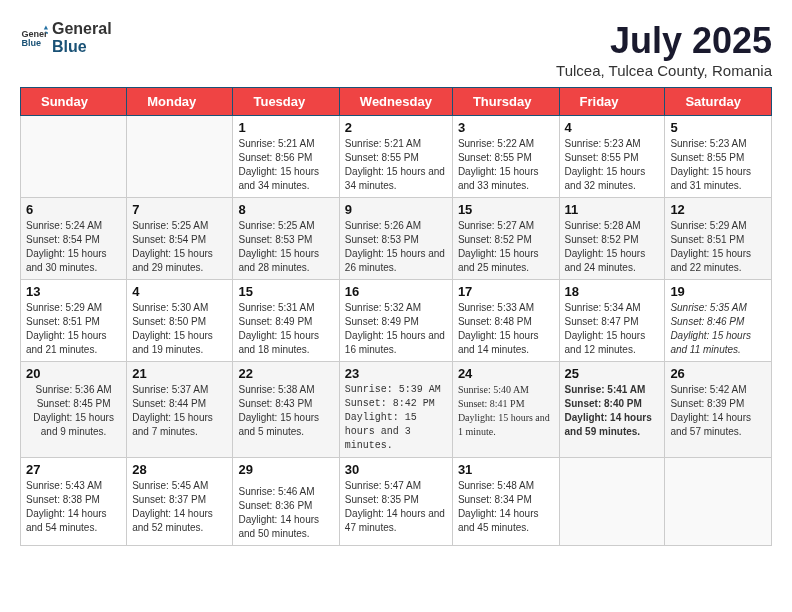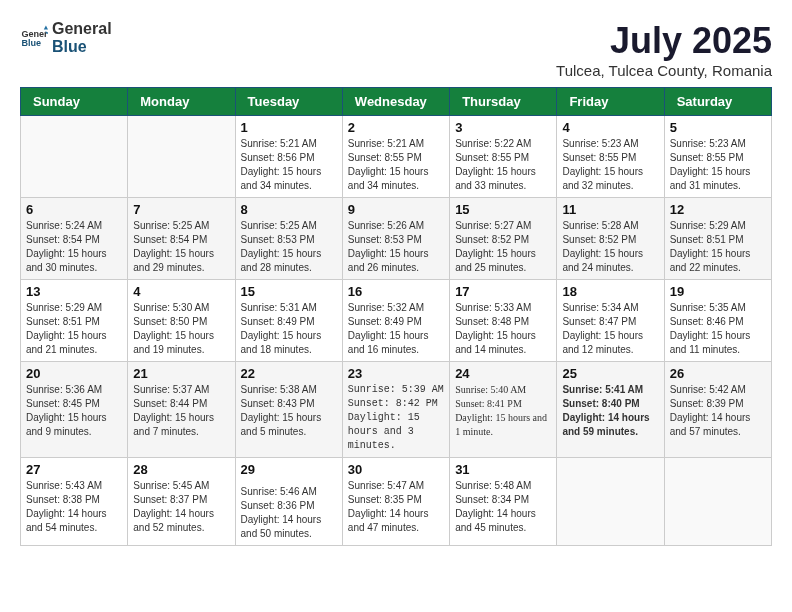--- a/index.html
+++ b/index.html
@@ -36,25 +36,25 @@
     .location-title {
       font-size: 15px;
       color: #333;
     }
     .calendar {
       width: 100%;
       border-collapse: collapse;
       border: 1px solid #ccc;
     }
     .calendar th {
-      background: #15803d;
+      background: #ef4444;
       color: #fff;
       font-size: 13px;
       font-weight: bold;
-      padding: 6px 12px;
+      padding: 6px 20px;
       text-align: left;
       border: 1px solid #1a5276;
     }
     .calendar td {
       vertical-align: top;
       border: 1px solid #ccc;
       padding: 4px 5px;
       font-size: 10.5px;
       color: #222;
       width: 107px;
@@ -228,29 +228,29 @@
 Daylight: 15 hours and 14 minutes.</div>
         </td>
         <td>
           <span class="day-number">18</span>
           <div class="day-info" style="white-space: pre-line;">Sunrise: 5:34 AM
 Sunset: 8:47 PM
 Daylight: 15 hours and 12 minutes.</div>
         </td>
         <td>
           <span class="day-number">19</span>
-          <div class="day-info" style="white-space: pre-line;">Sunrise: 5:35 AM
+          <div class="day-info" style="white-space: pre-line; font-style: italic;">Sunrise: 5:35 AM
 Sunset: 8:46 PM
 Daylight: 15 hours and 11 minutes.</div>
         </td>
       </tr>
       <tr>
         <td>
           <span class="day-number">20</span>
-          <div class="day-info" style="white-space: pre-line;">Sunrise: 5:36 AM
+          <div class="day-info" style="white-space: pre-line; text-align: center;">Sunrise: 5:36 AM
 Sunset: 8:45 PM
 Daylight: 15 hours and 9 minutes.</div>
         </td>
         <td>
           <span class="day-number">21</span>
           <div class="day-info" style="white-space: pre-line;">Sunrise: 5:37 AM
 Sunset: 8:44 PM
 Daylight: 15 hours and 7 minutes.</div>
         </td>
         <td>

